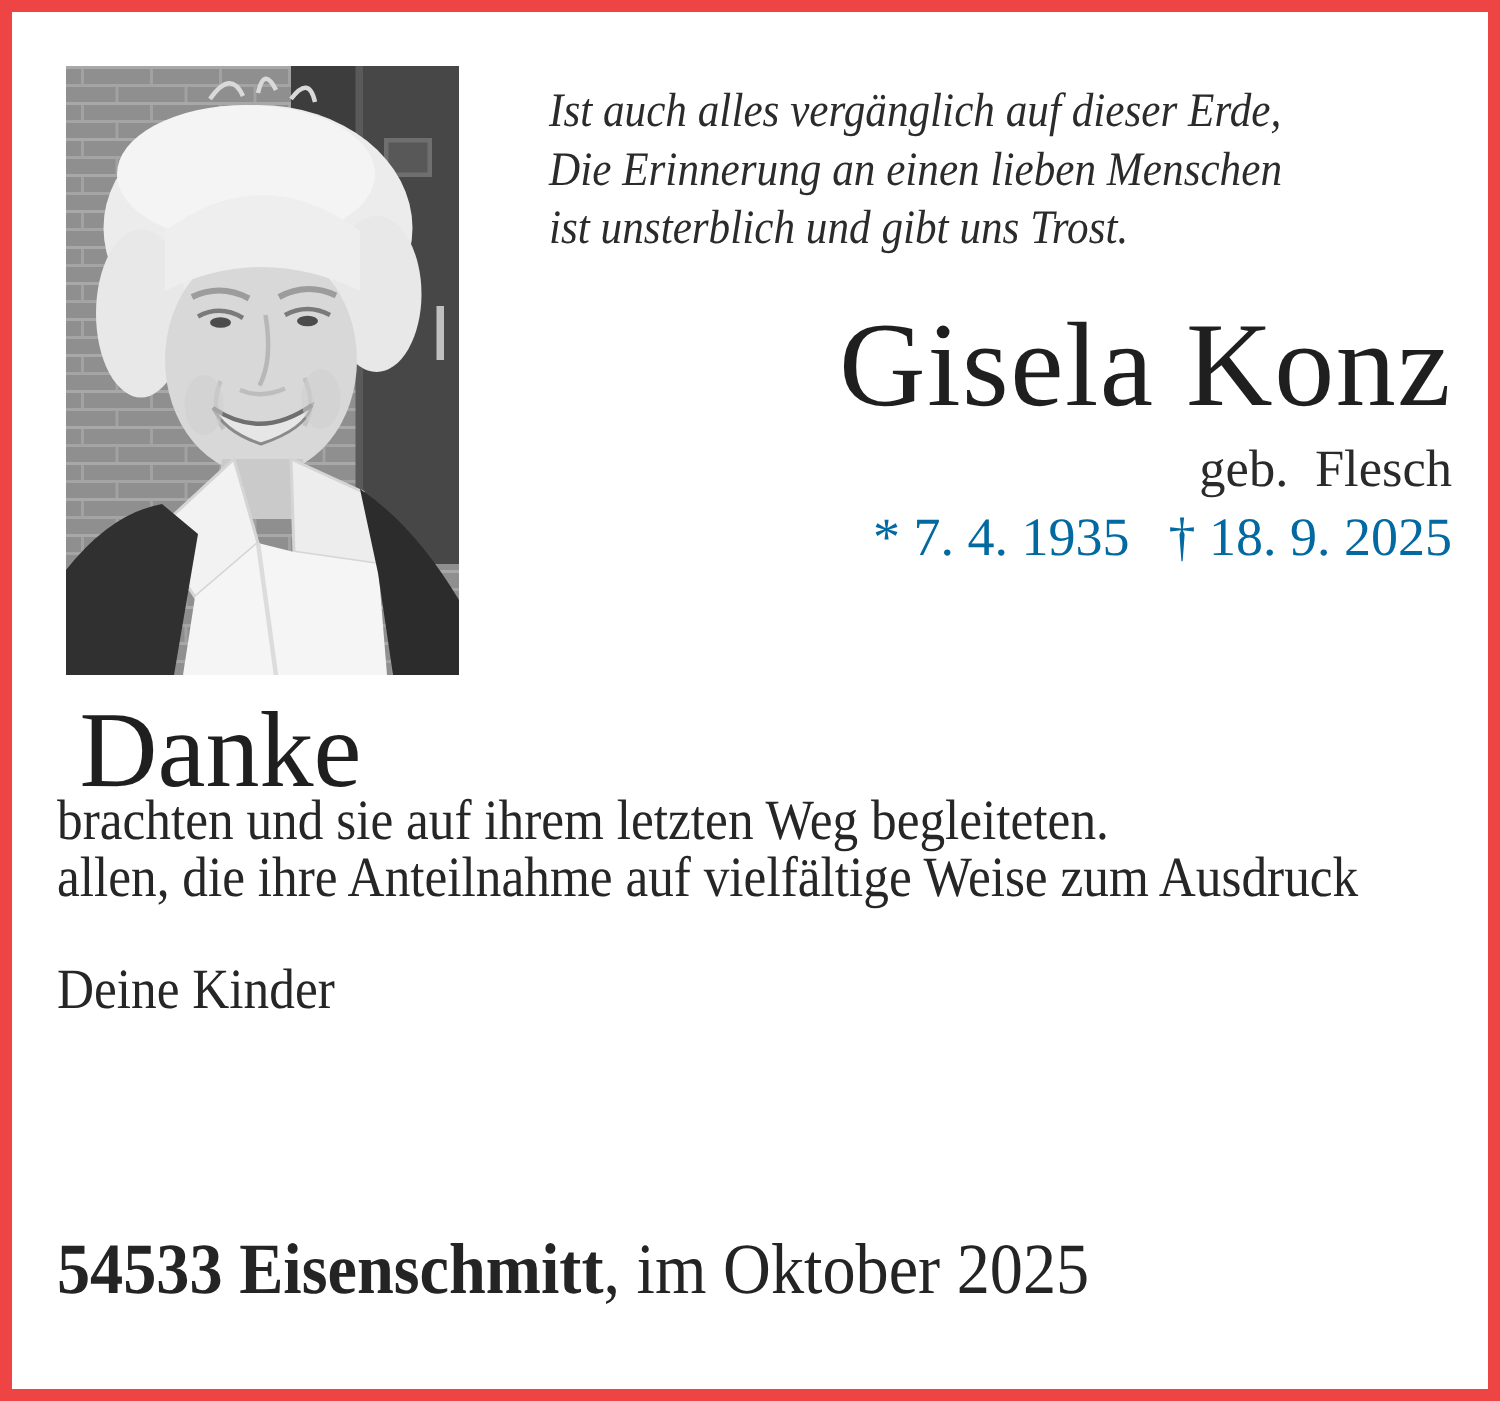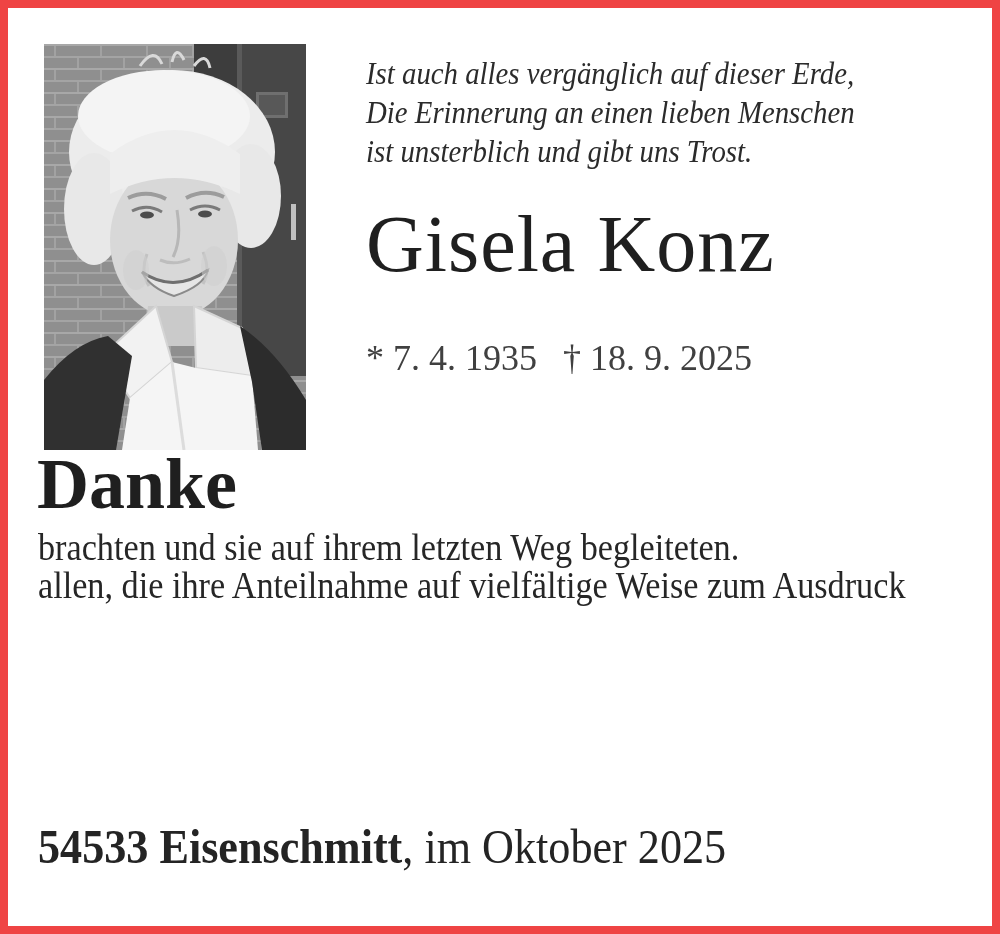--- a/index.html
+++ b/index.html
@@ -16,33 +16,33 @@
   .abs{position:absolute;}
   .photo{left:36px;top:36px;width:262px;height:406px;}
   .quote{
     left:358px;top:46px;
     font-style:italic;
     font-size:32px;line-height:39px;
     color:#2b2b2b;
     transform:scaleX(0.9);transform-origin:0 0;
     white-space:nowrap;
   }
-  .name-col{left:358px;top:0;width:602px;text-align:left;}
+  .name-col{left:358px;top:0;width:602px;text-align:right;}
   .deceased-name{
     top:194px;
     font-size:80px;line-height:84px;font-weight:normal;
     color:#1f1f1f;margin:0;letter-spacing:1px;
   }
   .maiden{top:286px;font-size:35px;line-height:38px;word-spacing:9px;color:#2a2a2a;}
-  .dates{top:330px;font-size:36px;line-height:40px;color:#404040;white-space:nowrap;}
+  .dates{top:330px;font-size:36px;line-height:40px;color:#0369a1;white-space:nowrap;}
   .dates .death{margin-left:26px;}
   .thanks-heading{
     left:29px;top:438px;
-    font-size:72px;line-height:76px;font-weight:bold;
-    color:#1f1f1f;margin:0;
+    font-size:72px;line-height:76px;font-weight:normal;
+    color:#1f1f1f;margin:16px;
   }
   .thanks-text{left:30px;top:520px;font-size:38px;line-height:38px;color:#262626;}
   .cond{display:inline-block;transform:scaleX(0.9);transform-origin:0 50%;white-space:nowrap;}
   .cond92{display:inline-block;transform:scaleX(0.92);transform-origin:0 50%;white-space:nowrap;}
   .family{left:30px;top:630px;font-size:38px;line-height:44px;color:#262626;}
   .family .spaced{
     font-size:36px;letter-spacing:1.6px;white-space:nowrap;
     display:inline-block;
   }
   .footer-line{left:30px;top:819px;font-size:48px;line-height:40px;color:#242424;}
@@ -114,30 +114,32 @@
     <path d="M 262 356 Q 232 306 196 282 L 208 338 L 218 406 L 262 406 Z" fill="#2c2c2c"></path>
   </svg>
 
   <div class="abs quote">
     <div>Ist auch alles vergänglich auf dieser Erde,</div>
     <div>Die Erinnerung an einen lieben Menschen</div>
     <div>ist unsterblich und gibt uns Trost.</div>
   </div>
 
   <h1 class="abs name-col deceased-name">Gisela Konz</h1>
+  <div class="abs name-col maiden">geb. Flesch</div>
   <div class="abs name-col dates">
     <span class="birth">* 7. 4. 1935</span><span class="death">† 18. 9. 2025</span>
   </div>
 
   <h2 class="abs thanks-heading">Danke</h2>
   <div class="abs thanks-text">
     <div><span class="cond">brachten und sie auf ihrem letzten Weg begleiteten.</span></div>
     <div><span class="cond">allen, die ihre Anteilnahme auf vielfältige Weise zum Ausdruck</span></div>
   </div>
 
   <div class="abs family">
+    <div><span class="cond">Deine Kinder</span></div>
   </div>
 
   <div class="abs footer-line">
     <span class="cond92"><span class="loc">54533 Eisenschmitt</span><span>, im Oktober 2025</span></span>
   </div>
 
 </div>
 
 </body></html>

